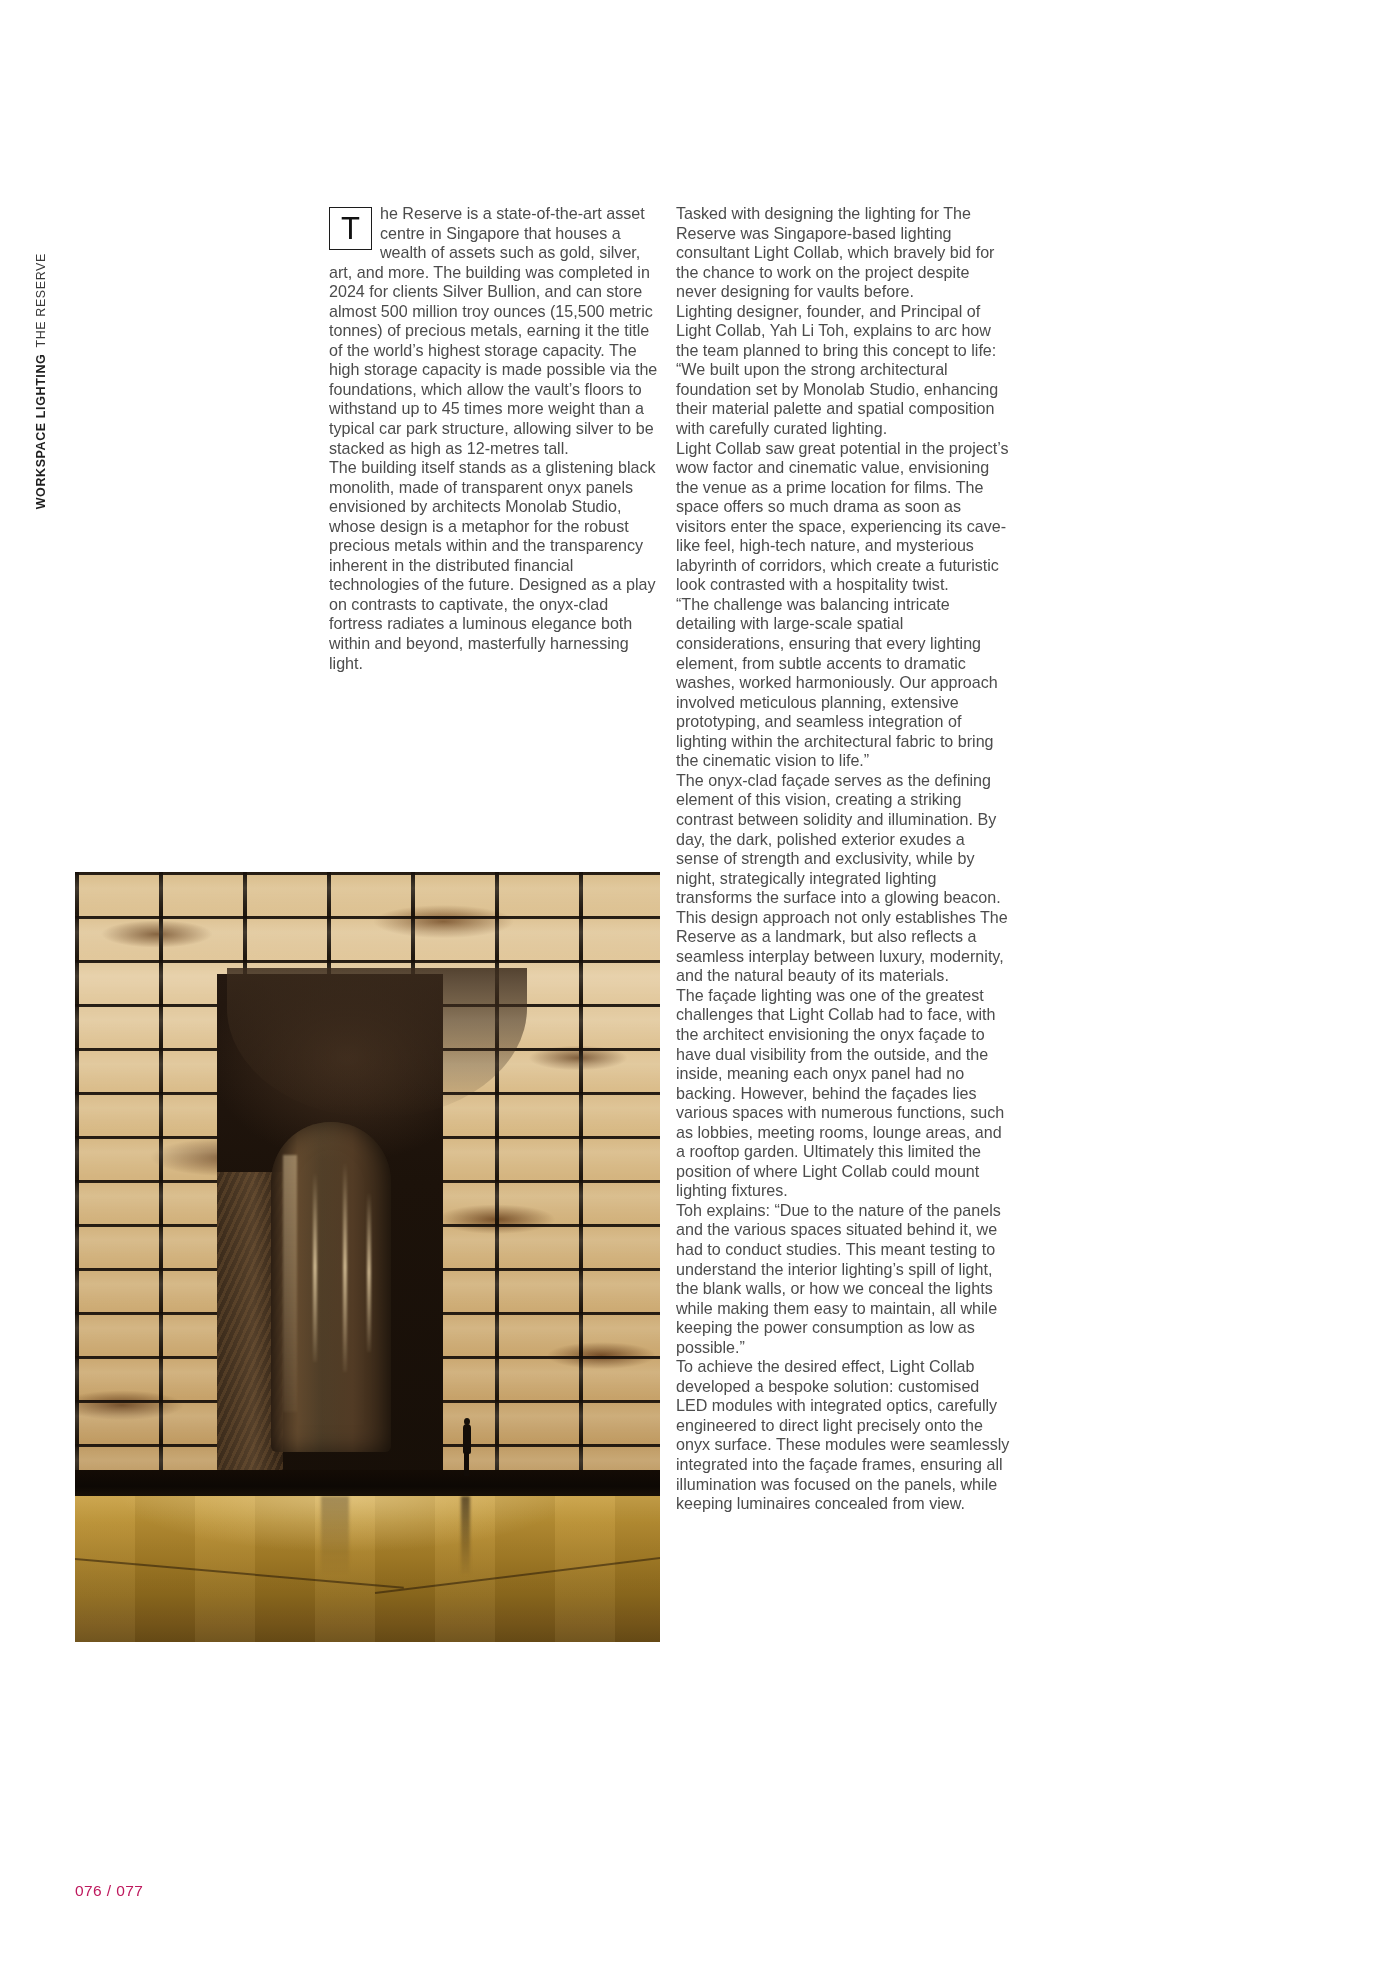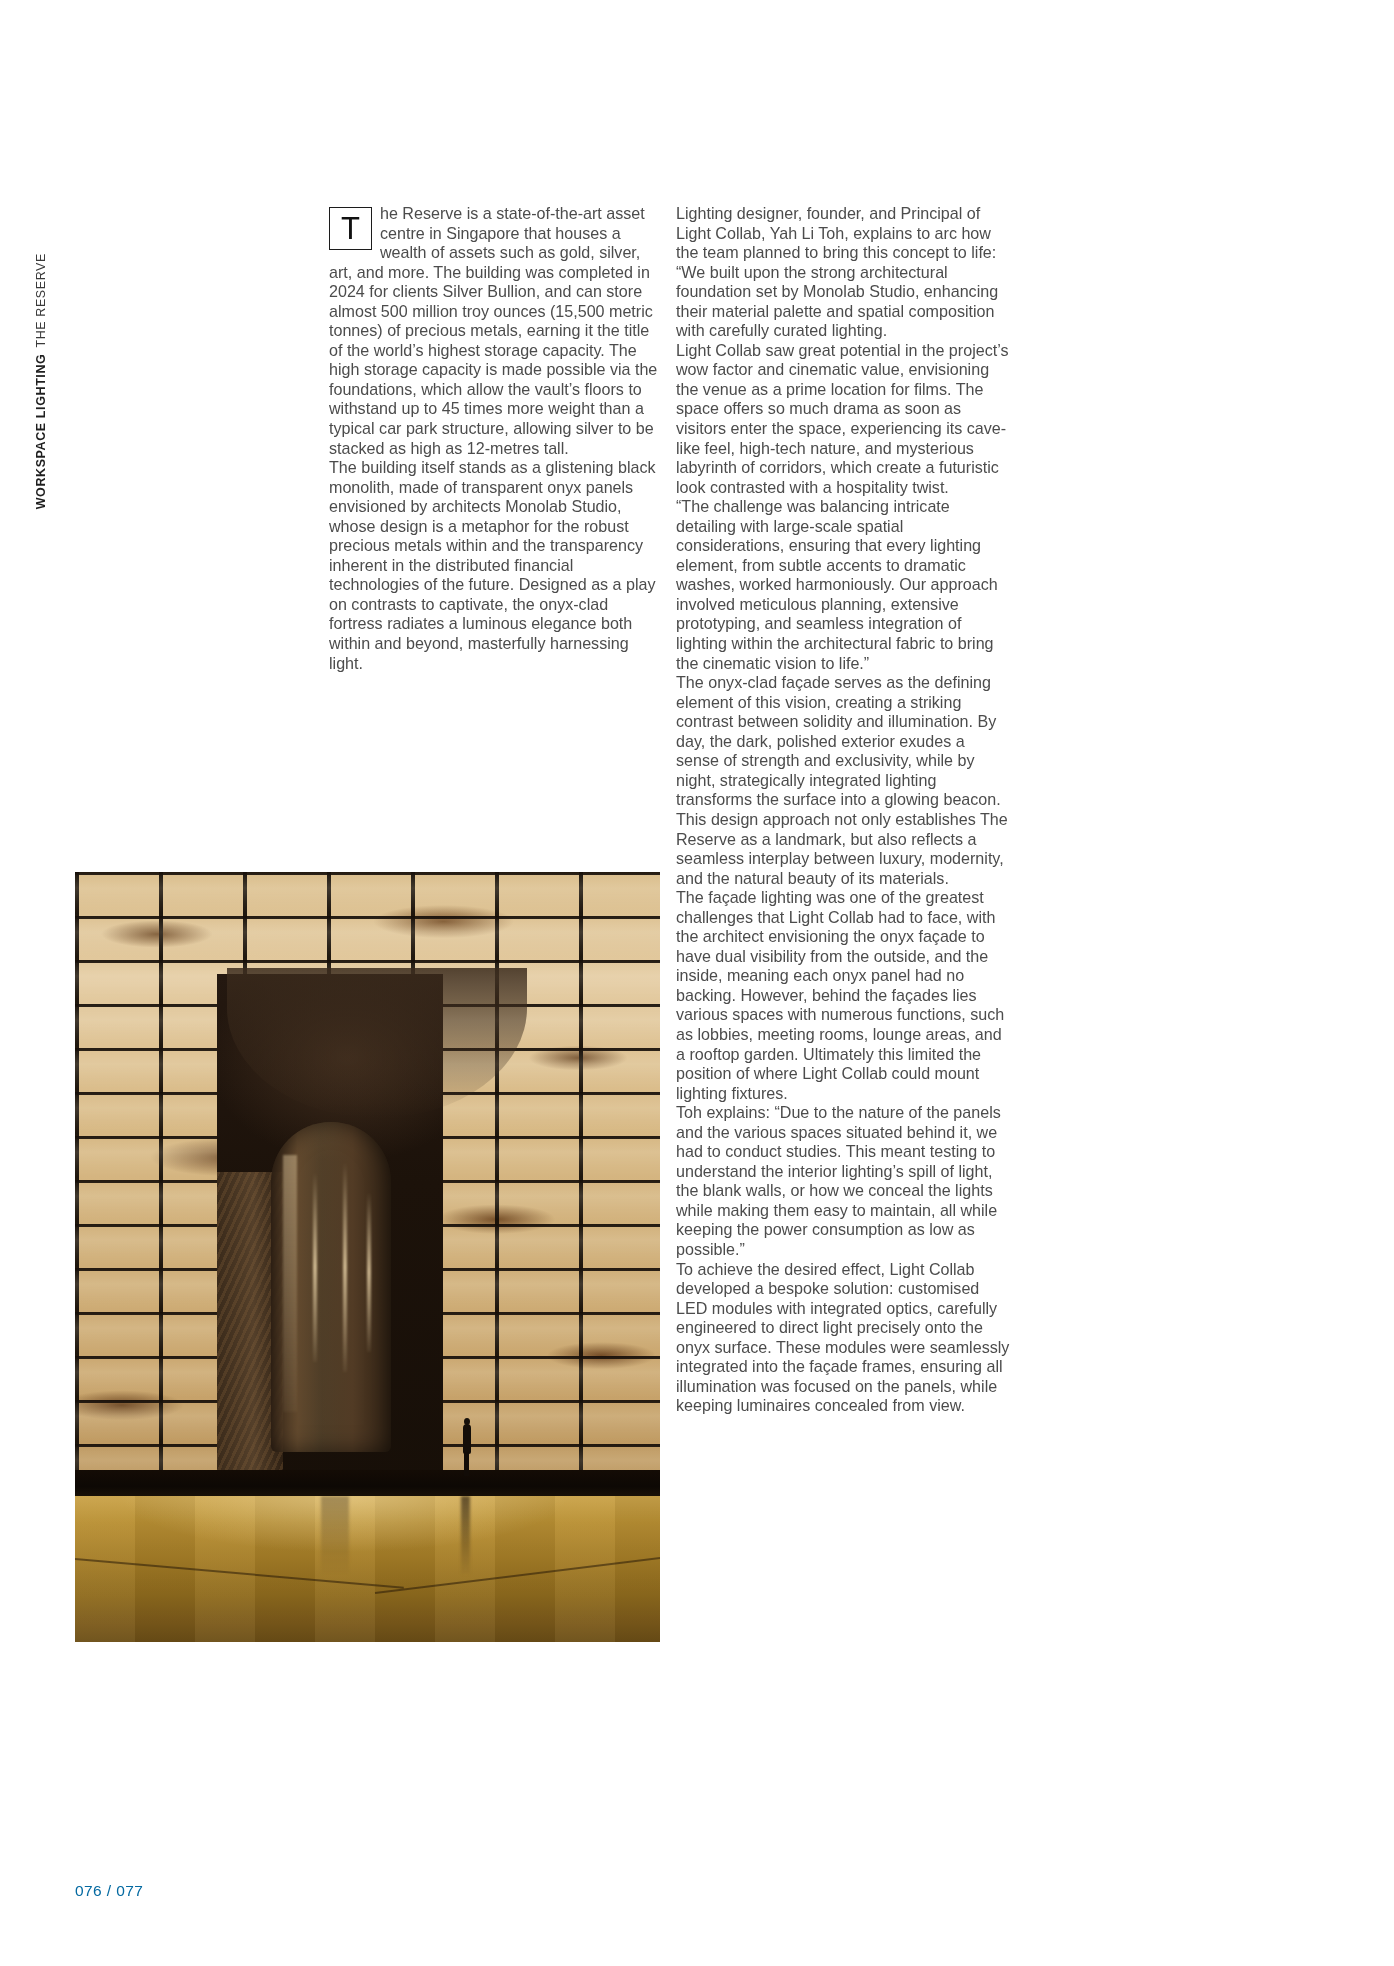--- a/index.html
+++ b/index.html
@@ -293,21 +293,21 @@
     background: #120c07;
   }
 
   
   .folio {
     position: absolute;
     left: 75px;
     top: 1882px;
     font-size: 15.5px;
     letter-spacing: 0.4px;
-    color: #0369a1;
+    color: #be185d;
     font-weight: 400;
   }
 </style>
 </head>
 <body>
 
 <div class="page">
 
   <div class="runhead">
     <span class="rh-section">WORKSPACE LIGHTING</span>
@@ -316,20 +316,21 @@
   </div>
 
   <div class="col col-left">
     <p class="dropcap-wrap">
       <span class="dropcap">T</span><span>he Reserve is a state-of-the-art asset centre in Singapore that houses a wealth of assets such as gold, silver, art, and more. The building was completed in 2024 for clients Silver Bullion, and can store almost 500 million troy ounces (15,500 metric tonnes) of precious metals, earning it the title of the world’s highest storage capacity. The high storage capacity is made possible via the foundations, which allow the vault’s floors to withstand up to 45 times more weight than a typical car park structure, allowing silver to be stacked as high as 12-metres tall.</span>
     </p>
     <p>The building itself stands as a glistening black monolith, made of transparent onyx panels envisioned by architects Monolab Studio, whose design is a metaphor for the robust precious metals within and the transparency inherent in the distributed financial technologies of the future. Designed as a play on contrasts to captivate, the onyx-clad fortress radiates a luminous elegance both within and beyond, masterfully harnessing light.</p>
   </div>
 
   <div class="col col-right">
+    <p>Tasked with designing the lighting for The Reserve was Singapore-based lighting consultant Light Collab, which bravely bid for the chance to work on the project despite never designing for vaults before.</p>
     <p>Lighting designer, founder, and Principal of Light Collab, Yah Li Toh, explains to arc how the team planned to bring this concept to life: “We built upon the strong architectural foundation set by Monolab Studio, enhancing their material palette and spatial composition with carefully curated lighting.</p>
     <p>Light Collab saw great potential in the project’s wow factor and cinematic value, envisioning the venue as a prime location for films. The space offers so much drama as soon as visitors enter the space, experiencing its cave-like feel, high-tech nature, and mysterious labyrinth of corridors, which create a futuristic look contrasted with a hospitality twist.</p>
     <p>“The challenge was balancing intricate detailing with large-scale spatial considerations, ensuring that every lighting element, from subtle accents to dramatic washes, worked harmoniously. Our approach involved meticulous planning, extensive prototyping, and seamless integration of lighting within the architectural fabric to bring the cinematic vision to life.”</p>
     <p>The onyx-clad façade serves as the defining element of this vision, creating a striking contrast between solidity and illumination. By day, the dark, polished exterior exudes a sense of strength and exclusivity, while by night, strategically integrated lighting transforms the surface into a glowing beacon. This design approach not only establishes The Reserve as a landmark, but also reflects a seamless interplay between luxury, modernity, and the natural beauty of its materials.</p>
     <p>The façade lighting was one of the greatest challenges that Light Collab had to face, with the architect envisioning the onyx façade to have dual visibility from the outside, and the inside, meaning each onyx panel had no backing. However, behind the façades lies various spaces with numerous functions, such as lobbies, meeting rooms, lounge areas, and a rooftop garden. Ultimately this limited the position of where Light Collab could mount lighting fixtures.</p>
     <p>Toh explains: “Due to the nature of the panels and the various spaces situated behind it, we had to conduct studies. This meant testing to understand the interior lighting’s spill of light, the blank walls, or how we conceal the lights while making them easy to maintain, all while keeping the power consumption as low as possible.”</p>
     <p>To achieve the desired effect, Light Collab developed a bespoke solution: customised LED modules with integrated optics, carefully engineered to direct light precisely onto the onyx surface. These modules were seamlessly integrated into the façade frames, ensuring all illumination was focused on the panels, while keeping luminaires concealed from view.</p>
   </div>
 
   <figure class="photo" style="margin:0;">

